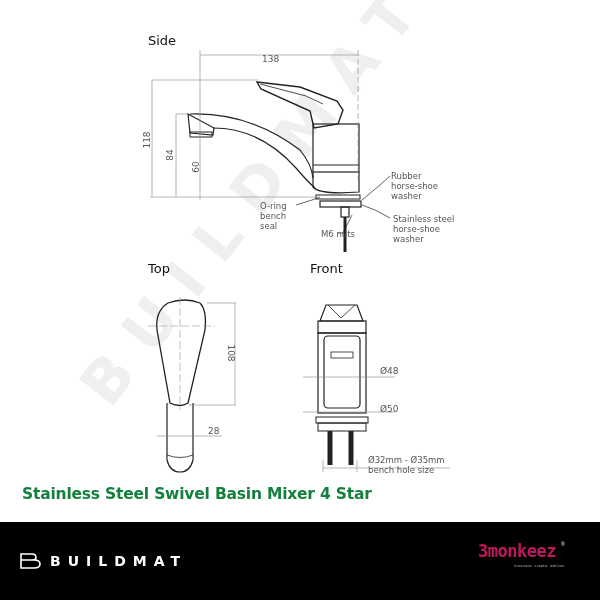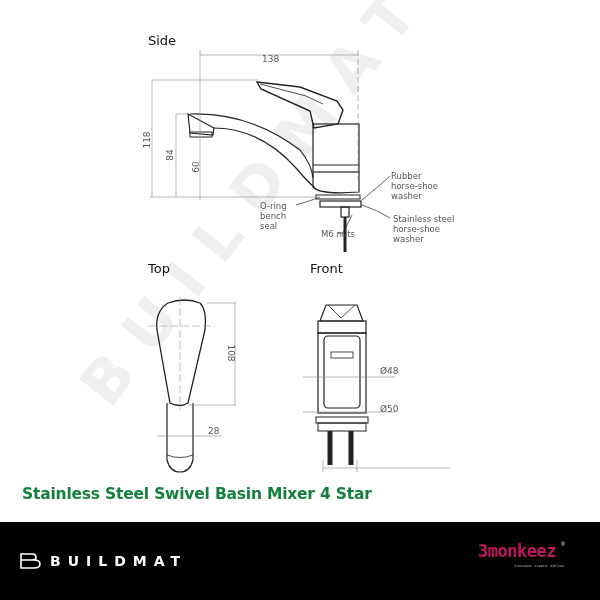--- a/index.html
+++ b/index.html
@@ -125,20 +125,24 @@
     <div>washer</div>
   </div>
 
   
   <span class="note" style="left:222px;top:348px;font-size:9px;transform:rotate(90deg);">108</span>
   <span class="note" style="left:208px;top:426px;font-size:9px;">28</span>
 
   
   <span class="note" style="left:380px;top:366px;font-size:9px;">Ø48</span>
   <span class="note" style="left:380px;top:404px;font-size:9px;text-align:center;">Ø50</span>
+  <div class="note" style="left:368px;top:455px;font-size:8.5px;">
+    <div>Ø32mm - Ø35mm</div>
+    <div>bench hole size</div>
+  </div>
 </div>
 
 <div class="title">Stainless Steel Swivel Basin Mixer 4 Star</div>
 
 <div class="footer">
 </div>
 <svg class="bm-logo" width="22" height="16" viewBox="0 0 22 16">
   <path d="M1,1 L12,1 Q16,1 16,4.5 Q16,7 12,7 L1,7 Z M1,7 L14,7 Q20,7 20,11 Q20,15 14,15 L1,15 Z" fill="none" stroke="#fff" stroke-width="1.6"></path>
 </svg>
 <span class="bm-text">BUILDMAT</span>

